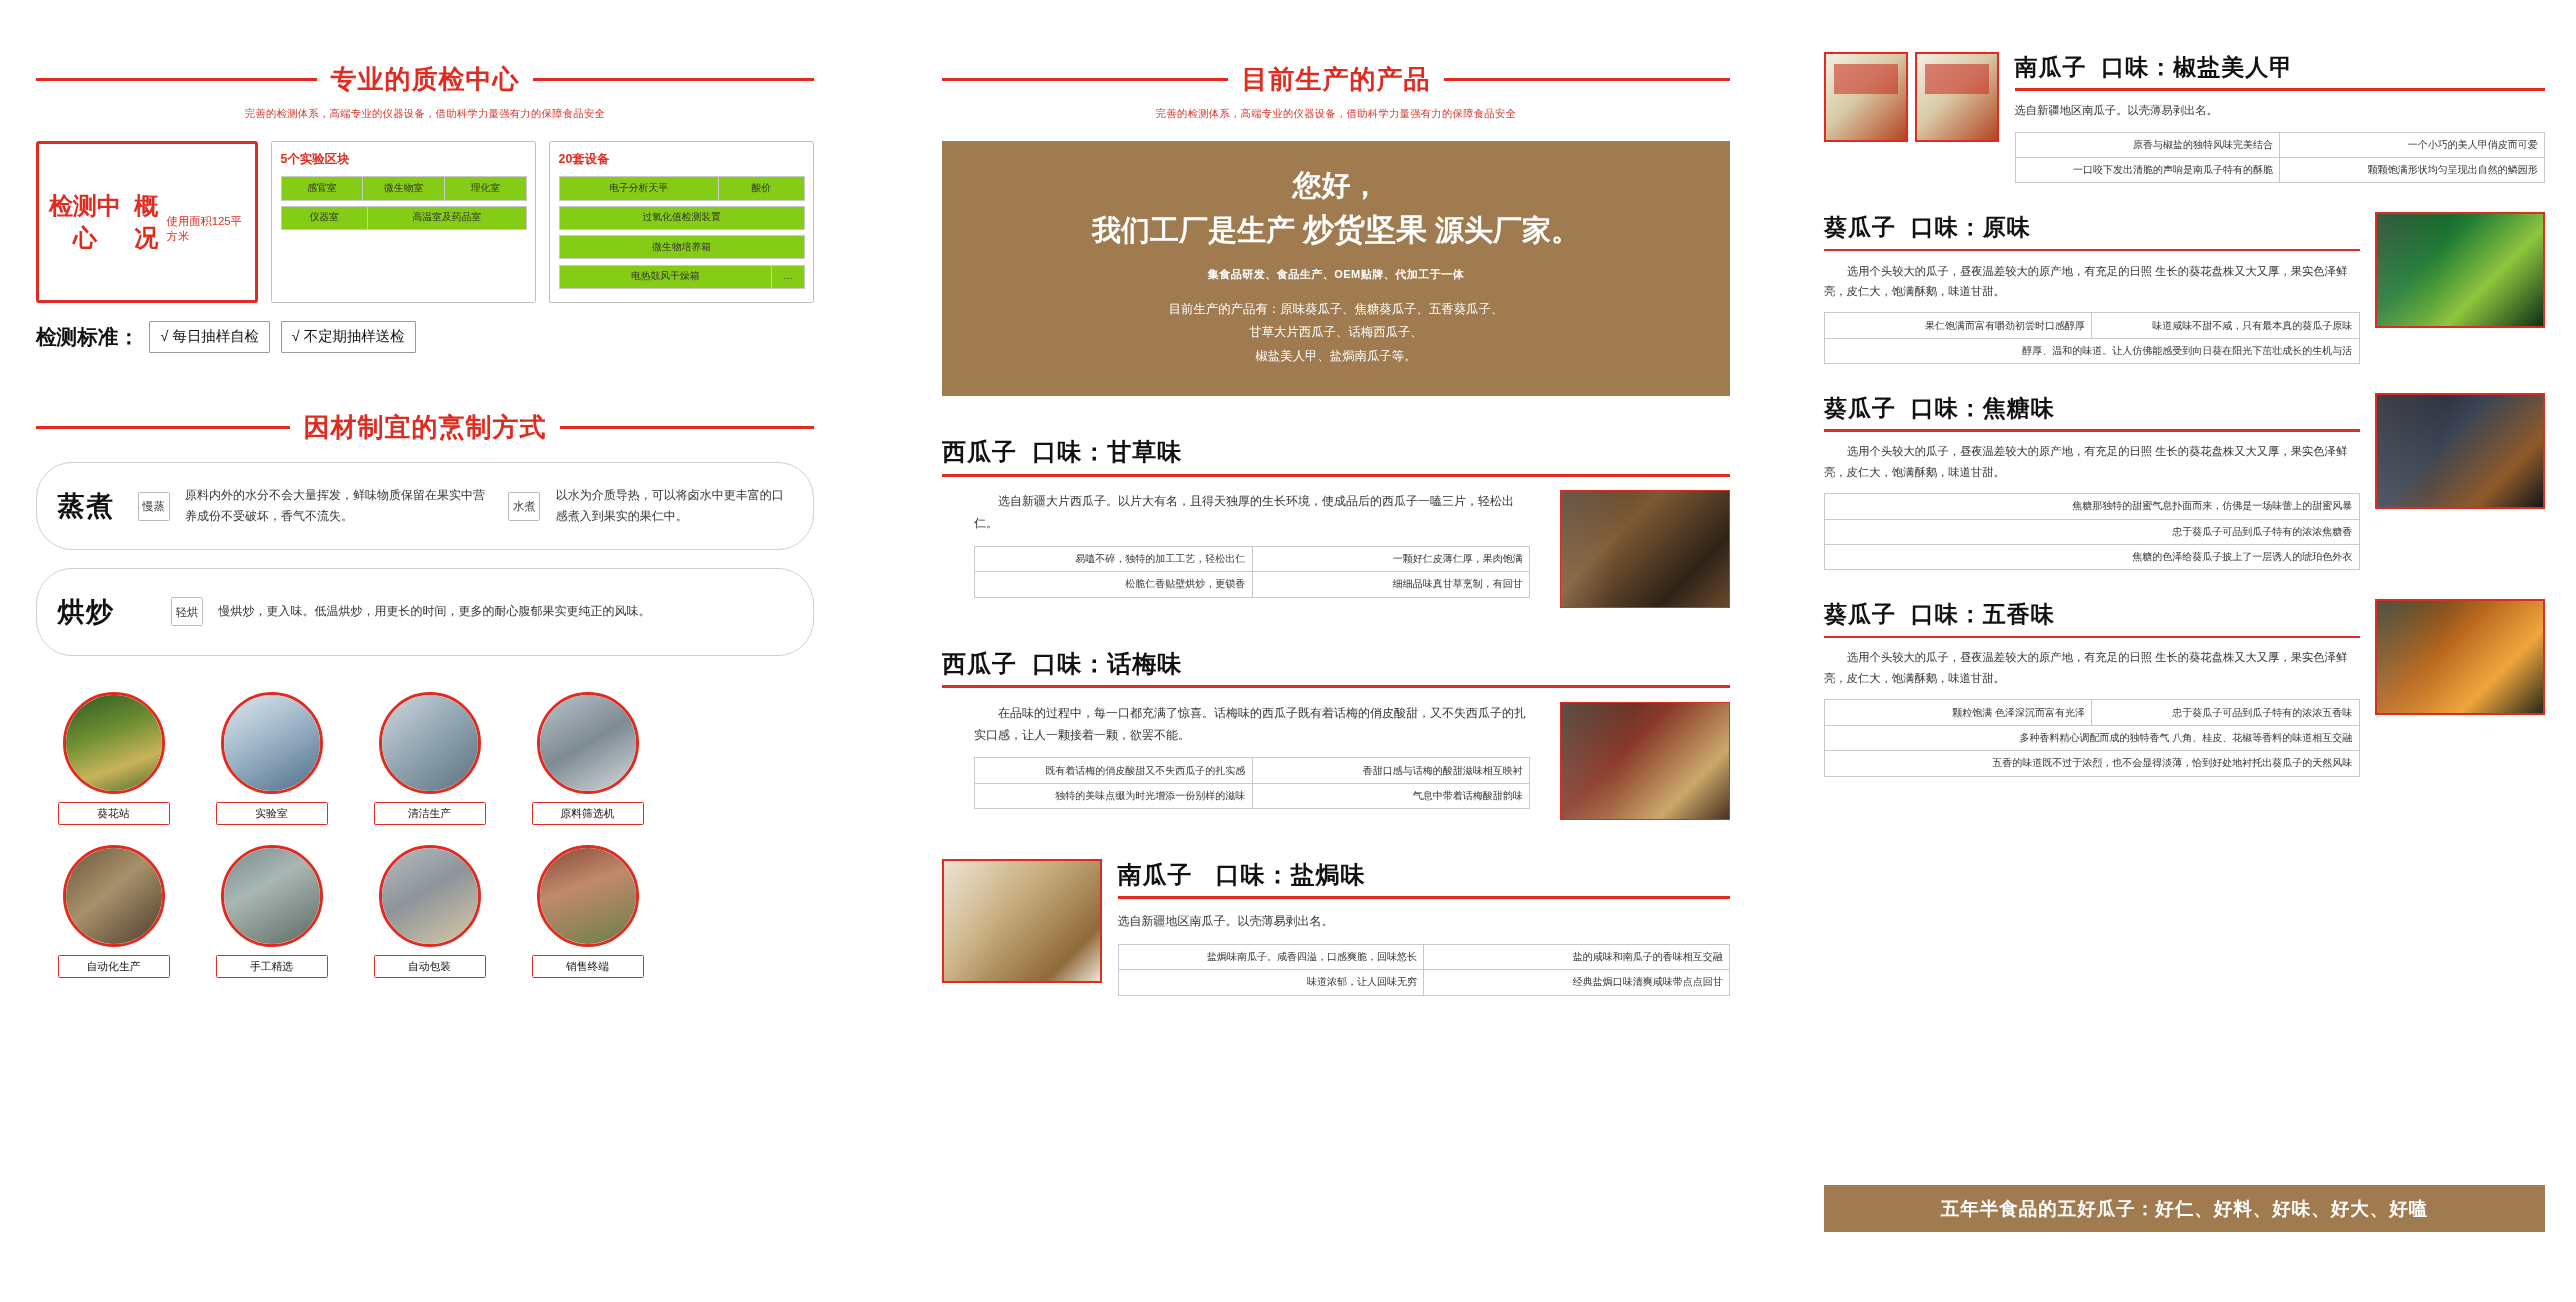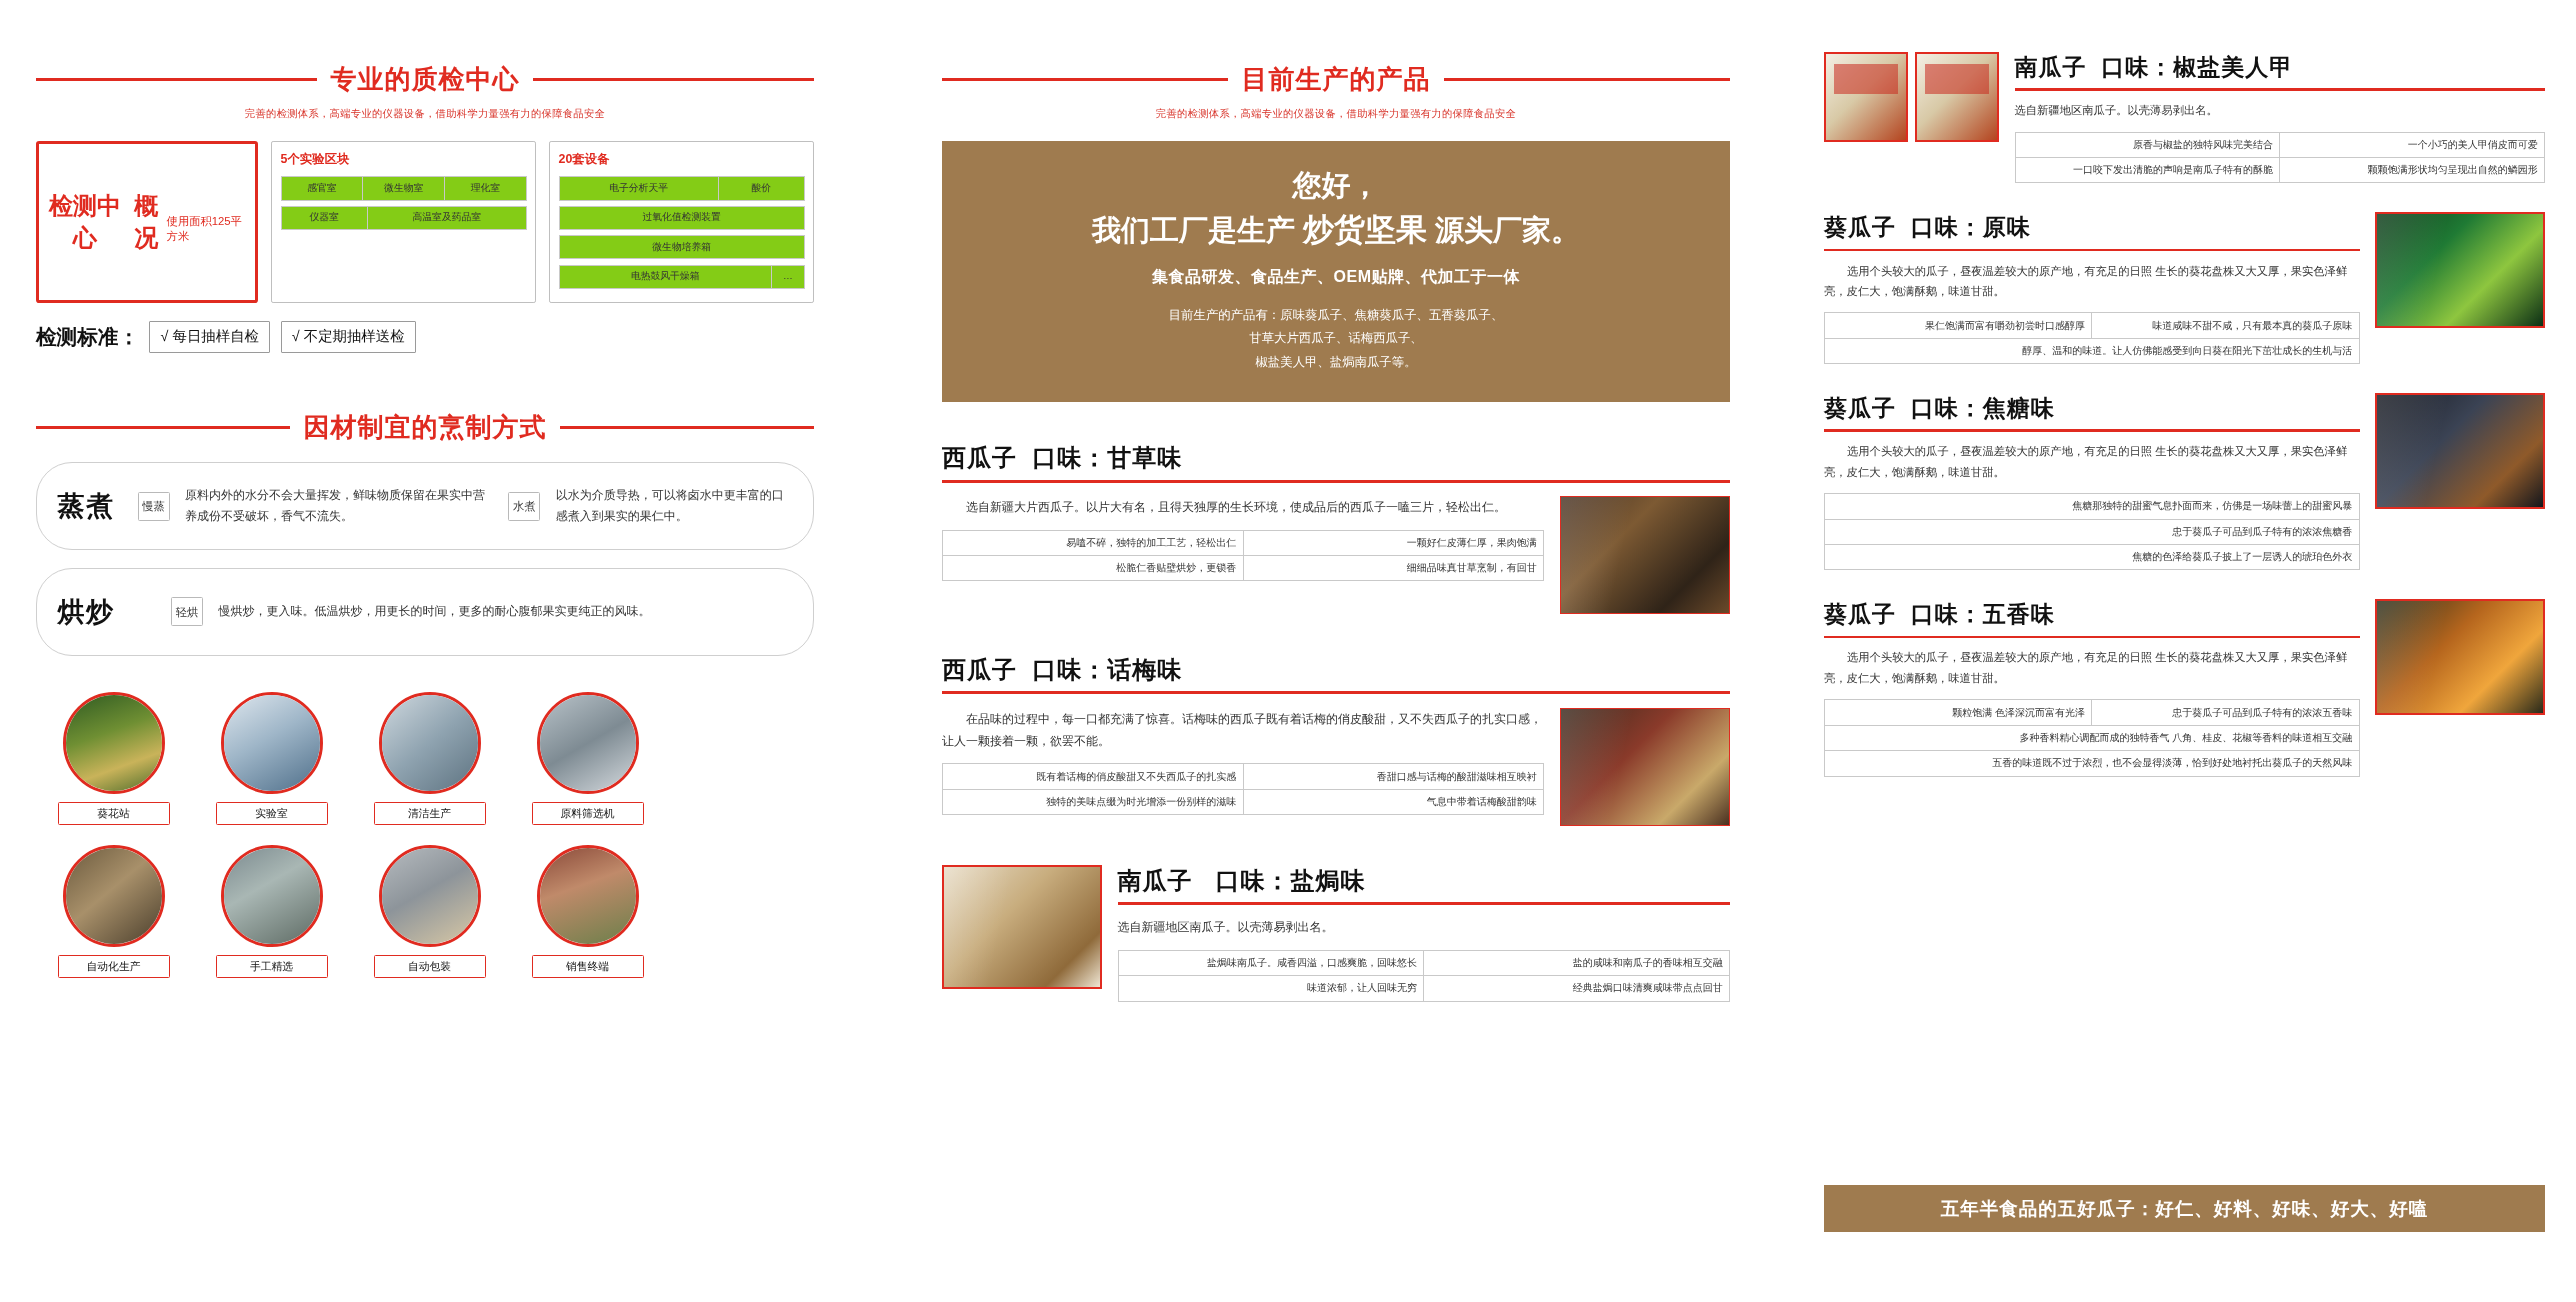--- a/index.html
+++ b/index.html
@@ -97,32 +97,32 @@
 
   
   #mid { left: 942px; top: 62px; width: 788px; }
 
   .hero {
     margin-top: 19.6px; background:#9f7b4f; color:#fff;
     padding: 23px 20.6px 28px; text-align:center;
   }
   .hero .h1 { font-size: 29px; font-weight:bold; line-height:1.5; }
   .hero .h1 .big { font-size: 31px; }
-  .hero .h2 { font-size: 16px; font-weight:bold; margin-top: 13.4px; letter-spacing:0.5px; }
+  .hero .h2 { font-size: 11px; font-weight:bold; margin-top: 13.4px; letter-spacing:0.5px; }
   .hero .h3 { font-size: 12.4px; margin-top: 15.5px; line-height:1.9; }
 
   .prod { margin-top: 40px; position: relative; }
   .prod-head { display:flex; align-items:center; gap:9.3px; }
   .prod-title {
     font-size: 24px; font-weight:bold; color:#111; white-space:nowrap;
     letter-spacing: 1px;
   }
   .prod-title .kw { color:#111; }
   .prod-underline { height: 3.1px; background:#e02b20; margin-top: 5.2px; width: 100%; }
-  .prod-body { display:flex; gap: 16px; margin-top: 13.4px; }
+  .prod-body { display:flex; gap: 30px; margin-top: 13.4px; margin-left: 32px; }
   .prod-left { flex: 1 1 auto; }
   .prod-desc { font-size: 12px; line-height:1.85; color:#333; text-indent: 24px; }
   .tbl { margin-top: 11.3px; }
   .tr { display:flex; }
   .td {
     border:0.5px solid #c9c9c9; flex:1 1 0; font-size:10px; color:#333;
     padding:5.2px 6.2px; white-space:nowrap; overflow:hidden; text-overflow:ellipsis;text-align:right;
   }
   .tr + .tr .td { border-top:none; }
   .td + .td { border-left:none; }

